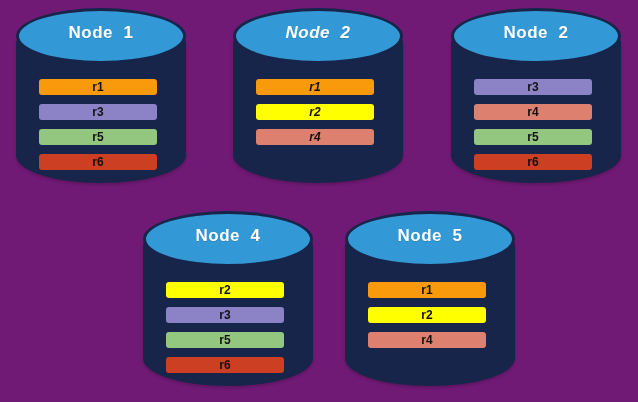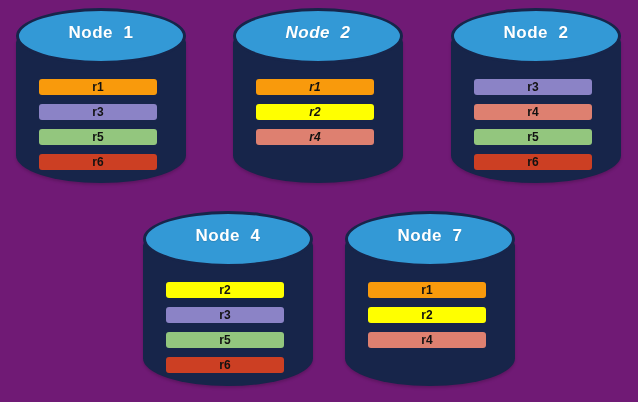--- a/index.html
+++ b/index.html
@@ -133,20 +133,20 @@
       <div class="replica-list">
         <div class="replica" style="background: rgb(255, 255, 0);">r2</div>
         <div class="replica" style="background: rgb(139, 131, 198);">r3</div>
         <div class="replica" style="background: rgb(147, 198, 126);">r5</div>
         <div class="replica" style="background: rgb(204, 63, 35);">r6</div>
       </div>
     </div>
     <div class="node" id="node-5">
       <div class="cyl-body"></div>
       <div class="cyl-top"></div>
-      <div class="node-title">Node  7</div>
+      <div class="node-title">Node  5</div>
       <div class="replica-list">
         <div class="replica" style="background: rgb(249, 154, 12);">r1</div>
         <div class="replica" style="background: rgb(255, 255, 0);">r2</div>
         <div class="replica" style="background: rgb(222, 128, 112);">r4</div>
       </div>
     </div>
   </div>
 
 </body></html>

